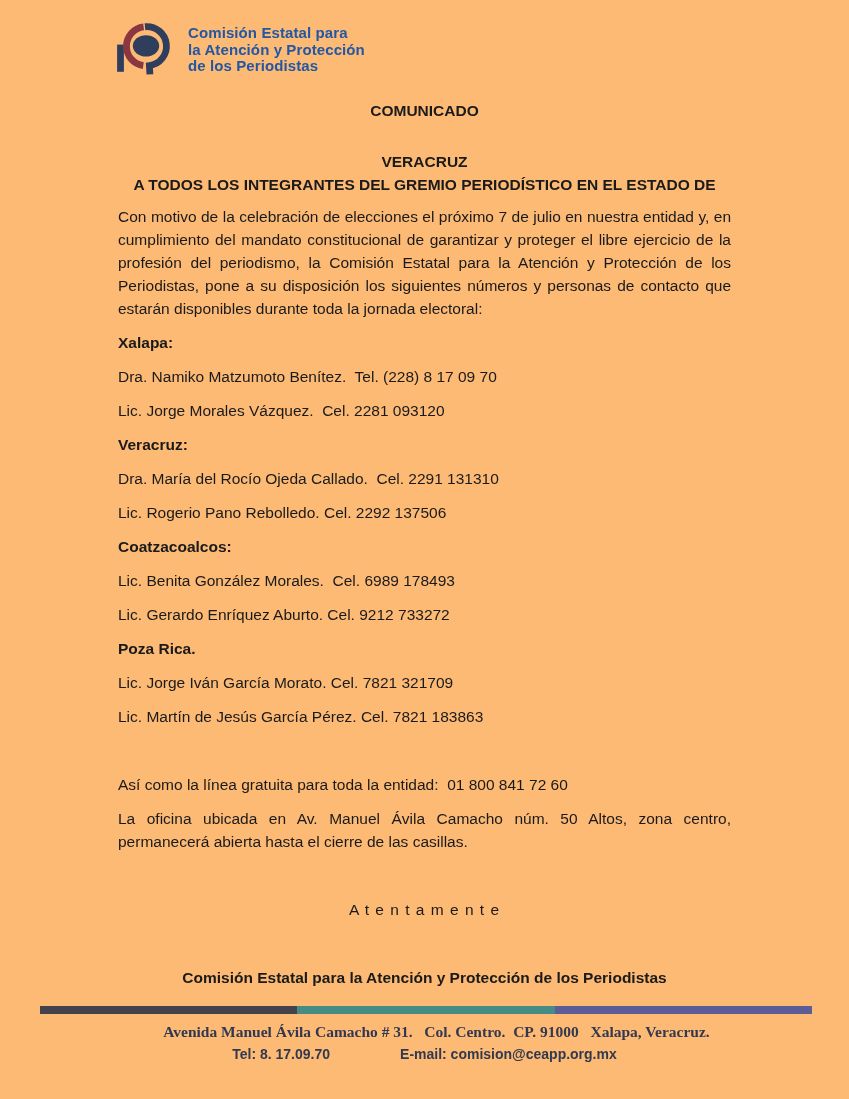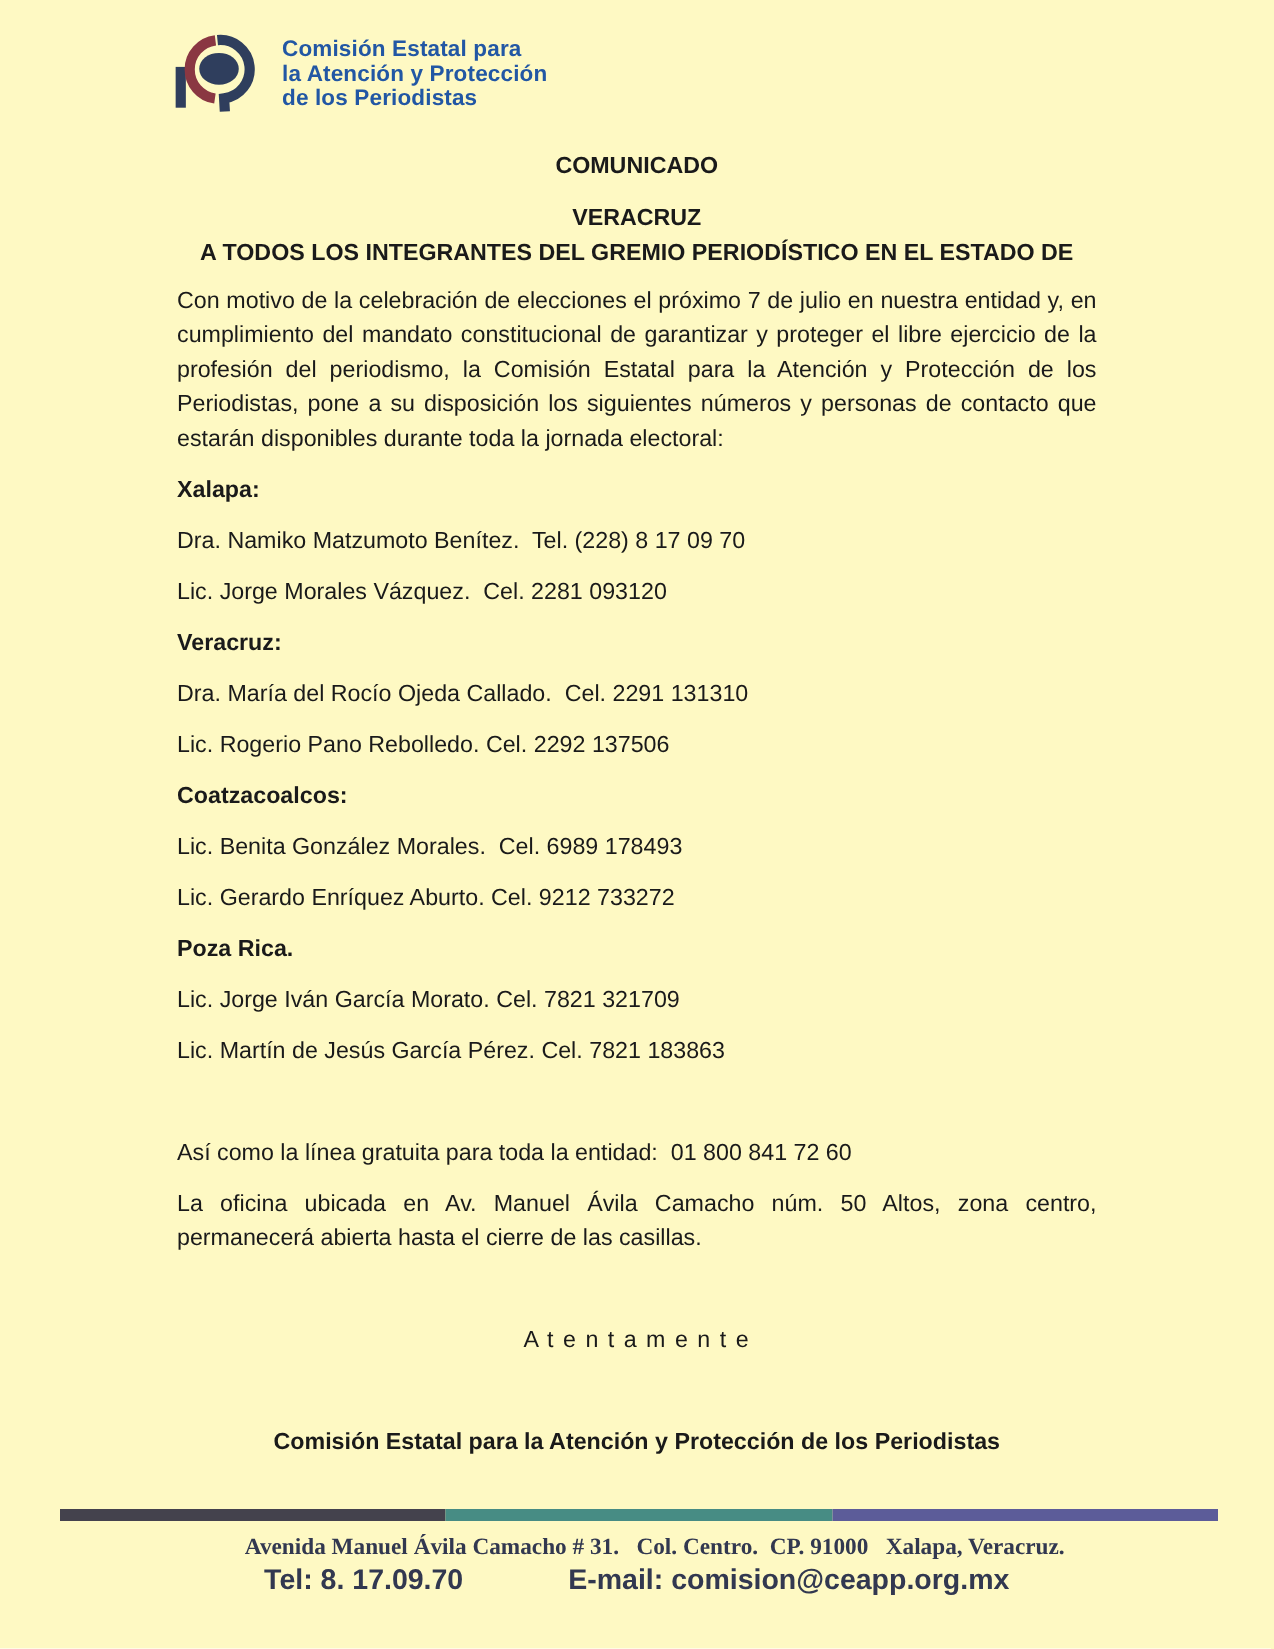--- a/index.html
+++ b/index.html
@@ -1,21 +1,21 @@
 <!DOCTYPE html>
 <html><head>
 <meta charset="utf-8">
 <style>
   html, body { margin: 0; padding: 0; background: #ffffff; }
   .page {
     position: relative;
     width: 849px;
     height: 1099px;
     margin: 0 auto;
-    background: #fef9c3;
+    background: #fdba74;
     color: #1a1a1a;
     font-family: "Liberation Sans", sans-serif;
     font-size: 15.5px;
     line-height: 23px;
     overflow: hidden;
   }
   .content {
     position: absolute;
     left: 118px;
     top: 0;
@@ -36,21 +36,21 @@
     line-height: 16.5px;
     padding-top: 11px;
     letter-spacing: 0.1px;
   }
   
   p { margin: 0 0 11px 0; }
   .center { text-align: center; }
   .bold { font-weight: bold; }
   .justify { text-align: justify; }
   .prewrap { white-space: pre-wrap; }
-  .title { margin-bottom: 12px; }
+  .title { margin-bottom: 28px; }
   .heading { margin-bottom: 9px; }
   .spacer { height: 34px; }
   .closing { letter-spacing: 1px; }
   
   .footer-bar {
     position: absolute;
     top: 1006px;
     left: 40px;
     right: 37px;
     height: 8px;
@@ -71,21 +71,21 @@
     line-height: 20px;
     white-space: pre-wrap;
     margin-left: 24px;
   }
   .footer-contact-line {
     display: flex;
     justify-content: center;
     gap: 70px;
     font-family: "Liberation Sans", sans-serif;
     font-weight: bold;
-    font-size: 19px;
+    font-size: 14px;
     line-height: 20px;
     margin-top: 2px;
   }
 </style>
 </head>
 <body>
 
 <div class="page">
   <div class="content">
 

